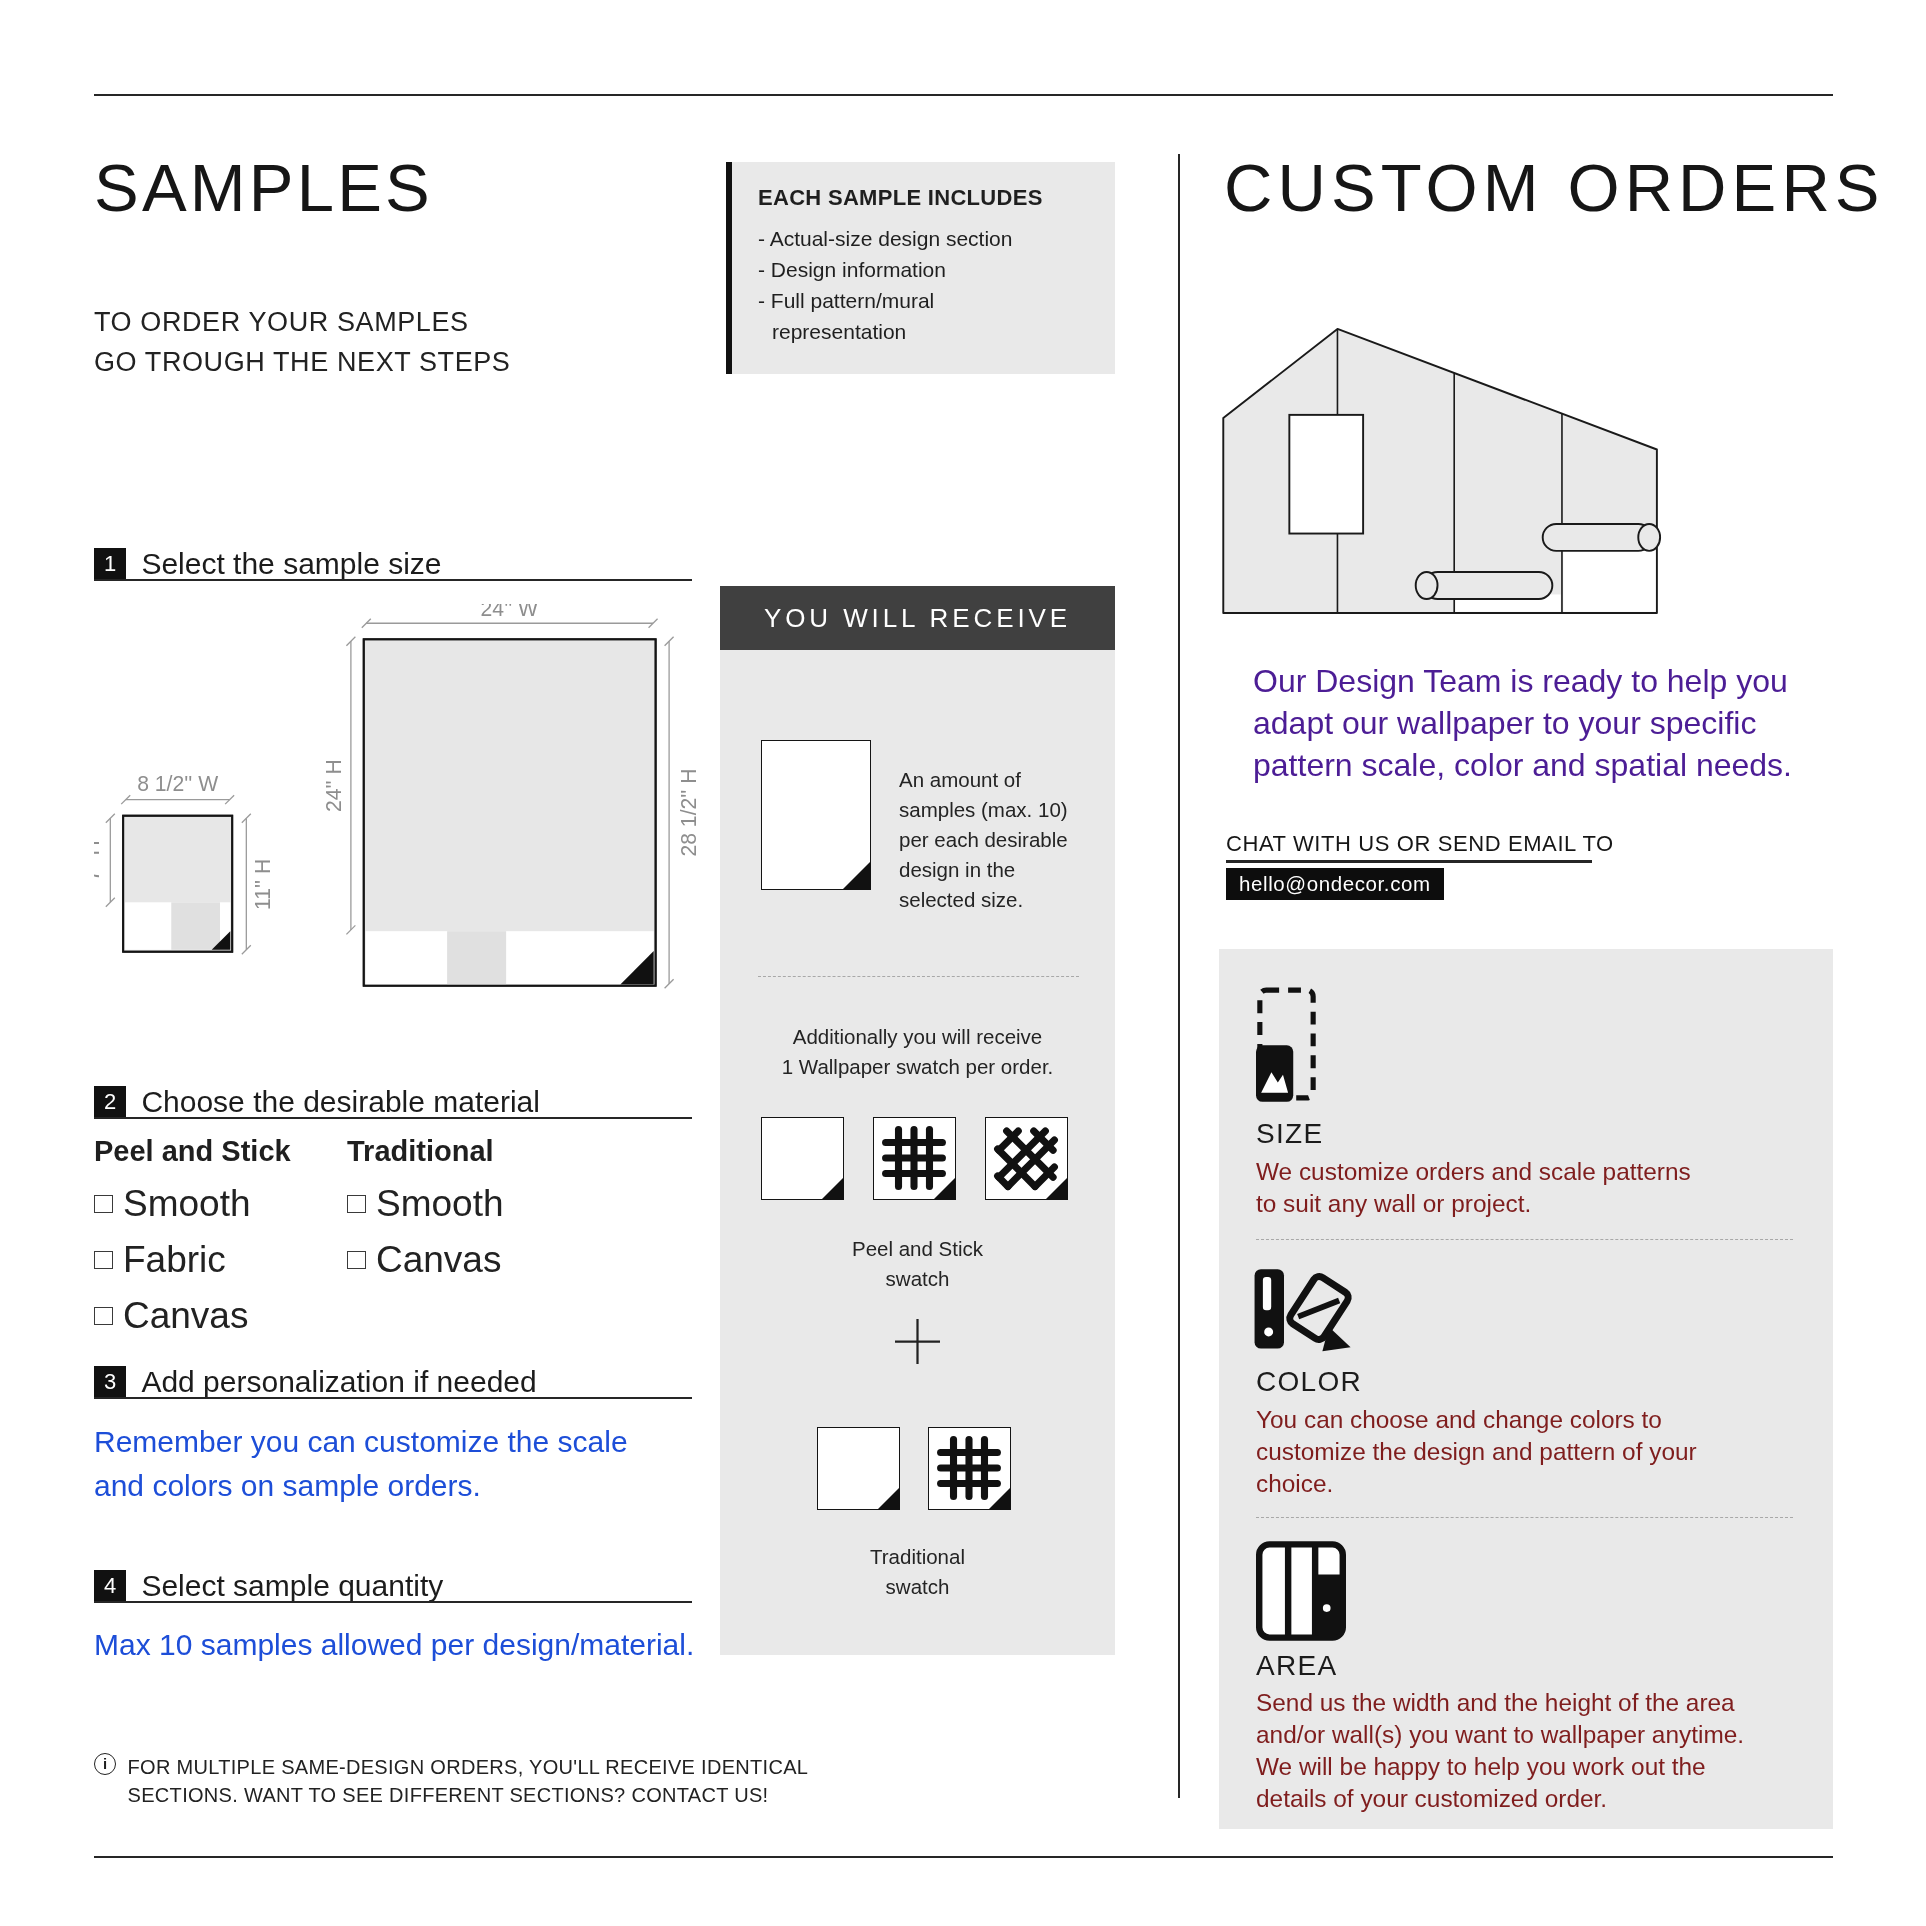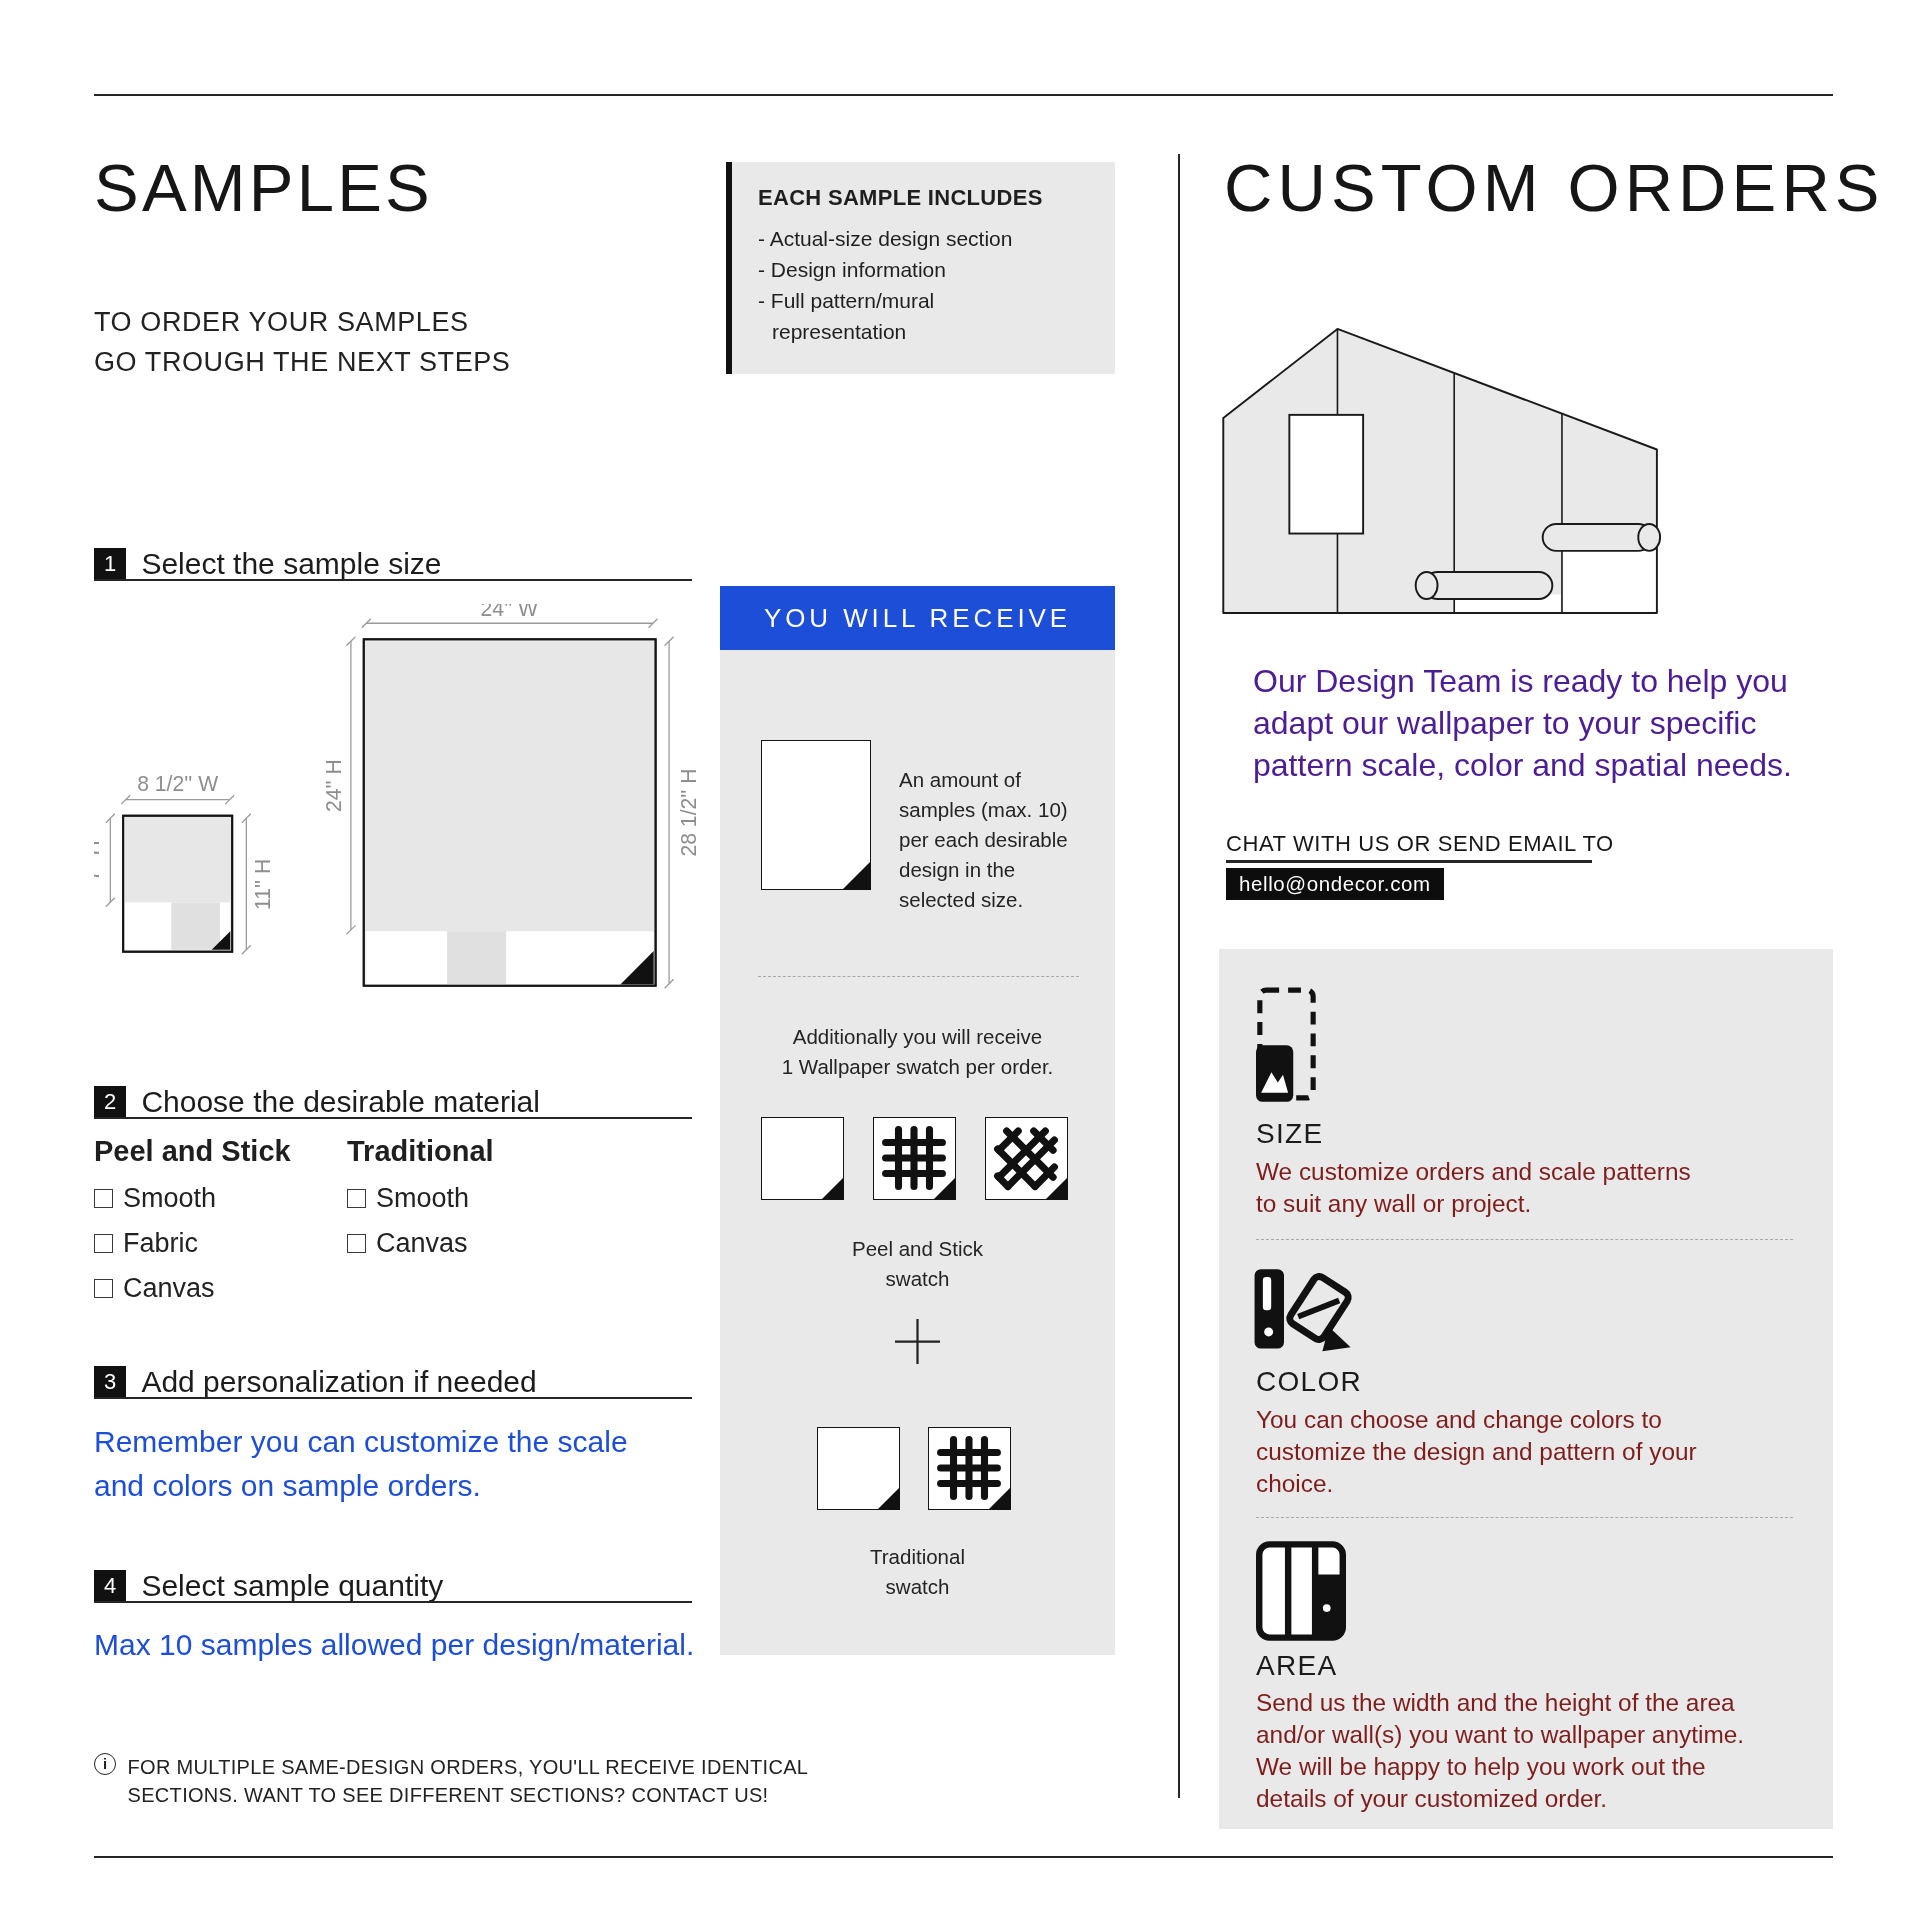--- a/index.html
+++ b/index.html
@@ -17,26 +17,26 @@
   .includes-title{font-size:22px;font-weight:bold;margin-bottom:11.6px;letter-spacing:0.3px;}
   .includes-line{font-size:21px;line-height:31px;}
   .includes-line.cont{padding-left:14px;}
   .step-row{display:flex;align-items:center;gap:15.4px;}
   .badge{width:32px;height:32px;background:#111;color:#fff;display:flex;align-items:center;justify-content:center;
          font-size:22px;flex:0 0 auto;}
   .step-label{font-size:30px;color:#1c1c1c;white-space:nowrap;}
   .mat-title{font-size:29px;font-weight:bold;white-space:nowrap;}
   .chk{display:flex;align-items:center;gap:10.3px;margin-bottom:14px;}
   .chk .box{width:16.7px;height:16.7px;border:1.3px solid #3a3a3a;background:#fff;flex:0 0 auto;}
-  .chk .lbl{font-size:27px;color:#222;white-space:nowrap;}
+  .chk .lbl{font-size:37px;color:#222;white-space:nowrap;}
   .bodytext{font-size:30px;line-height:44px;color:#1d4ed8;white-space:nowrap;}
   .note{font-size:20px;line-height:28px;letter-spacing:0.3px;color:#222;white-space:nowrap;}
   .info-i{width:22px;height:22px;border:1.9px solid #222;border-radius:50%;display:flex;align-items:center;justify-content:center;
           font-size:14.8px;font-weight:bold;box-sizing:border-box;}
-  .black-bar{background:#1d4ed8;color:#fff;display:flex;align-items:center;justify-content:center;
+  .black-bar{background:#404040;color:#fff;display:flex;align-items:center;justify-content:center;
              font-size:26px;letter-spacing:3.9px;white-space:nowrap;}
   .gray-panel{background:#e9e9e9;}
   .page{position:absolute;background:#fff;border:1.9px solid #141414;box-sizing:border-box;}
   .fold{position:absolute;right:-0.6px;bottom:-0.6px;width:0;height:0;border-style:solid;}
   .mid-text{font-size:20.5px;line-height:30px;color:#242424;}
   .center{text-align:center;}
   .swatch-label{font-size:20.5px;line-height:29.5px;color:#242424;}
   .para{font-size:32px;line-height:42px;color:#4c1d95;white-space:nowrap;margin-left:27px;}
   .chat{font-size:22px;letter-spacing:0.6px;color:#161616;white-space:nowrap;}
   .chip{background:#0d0d0d;color:#fff;font-size:20.5px;letter-spacing:0.6px;display:inline-flex;align-items:center;

